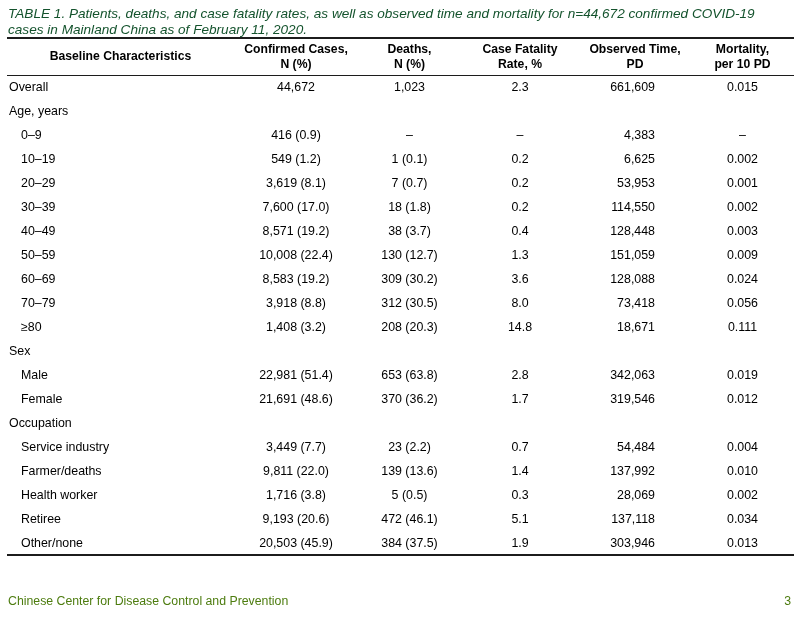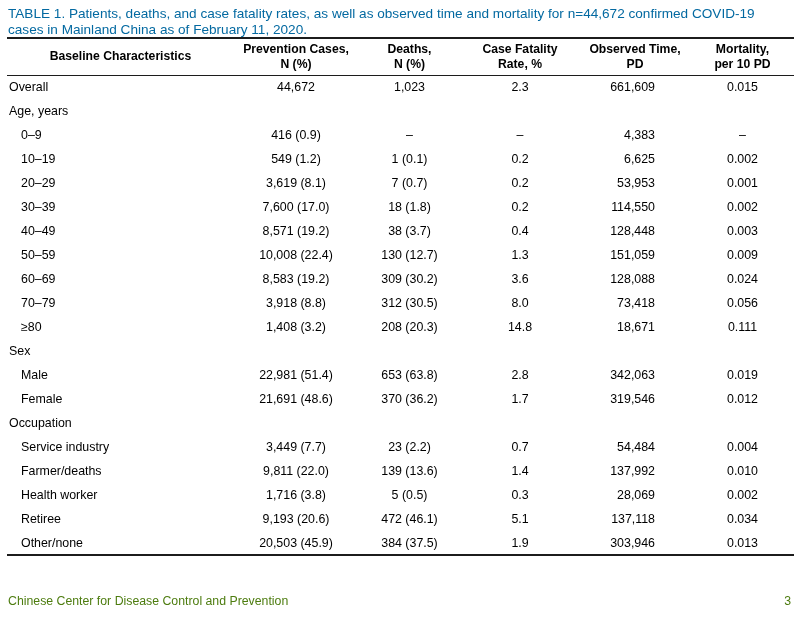--- a/index.html
+++ b/index.html
@@ -4,21 +4,21 @@
 <style>
   html, body { margin: 0; padding: 0; background: #ffffff; }
   body {
     width: 800px; height: 620px; overflow: hidden;
     font-family: "Liberation Sans", sans-serif;
     color: #000;
   }
   .page { position: relative; width: 800px; height: 620px; background: #ffffff; }
 
   .title { position: absolute; left: 8px; top: 6px; width: 792px;
-           font-size: 13.6px; line-height: 16px; color: #0369a1; }
+           font-size: 13.6px; line-height: 16px; color: #14532d; font-style: italic; }
   .title .line { white-space: nowrap; overflow: hidden; }
 
   table.data-table {
     position: absolute; left: 7px; top: 37px; width: 787px;
     border-collapse: collapse; table-layout: fixed;
     border-top: 2.5px solid #1c1c1c;
     border-bottom: 2.5px solid #1c1c1c;
   }
   thead tr { height: 37px; }
   th {
@@ -56,21 +56,21 @@
       <col style="width:227px">
         <col style="width:124px">
         <col style="width:103px">
       <col style="width:118px">
         <col style="width:112px">
         <col style="width:103px">
     </colgroup>
     <thead>
       <tr>
         <th>Baseline Characteristics</th>
-        <th>Prevention Cases,
+        <th>Confirmed Cases,
 N (%)</th>
         <th>Deaths,
 N (%)</th>
         <th>Case Fatality
 Rate, %</th>
         <th>Observed Time,
 PD</th>
         <th>Mortality,
 per 10 PD</th>
       </tr>

